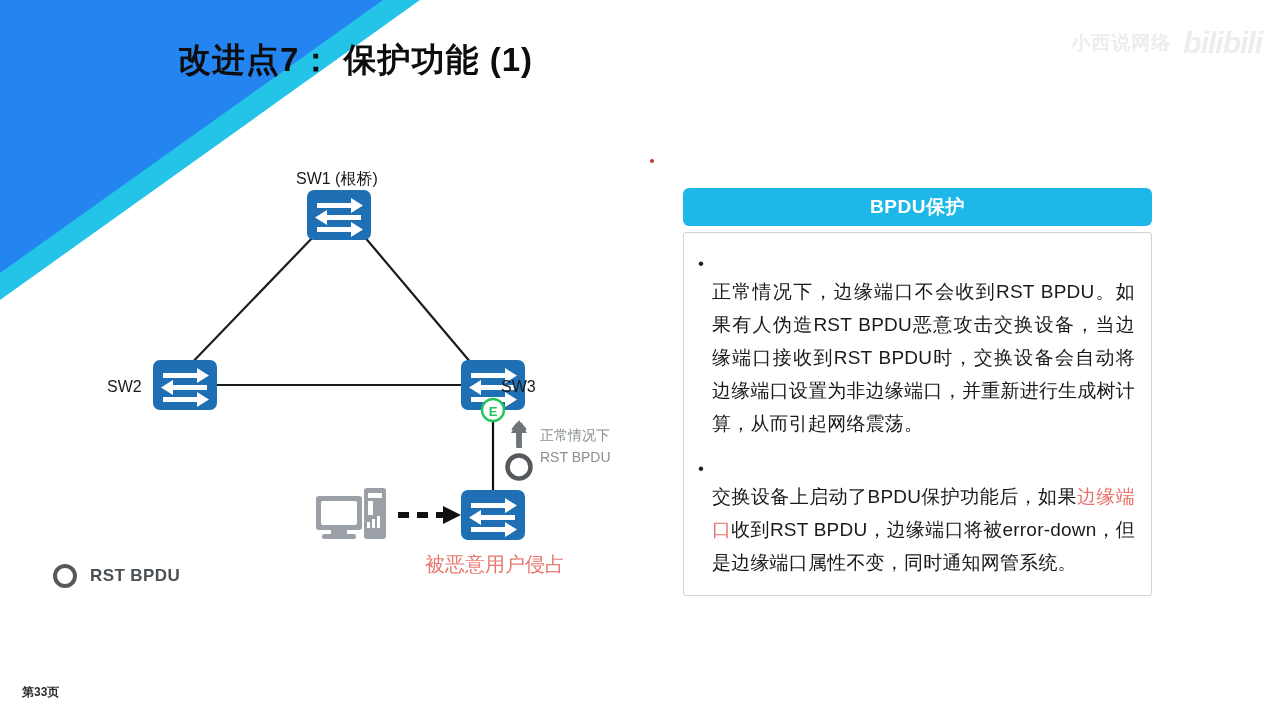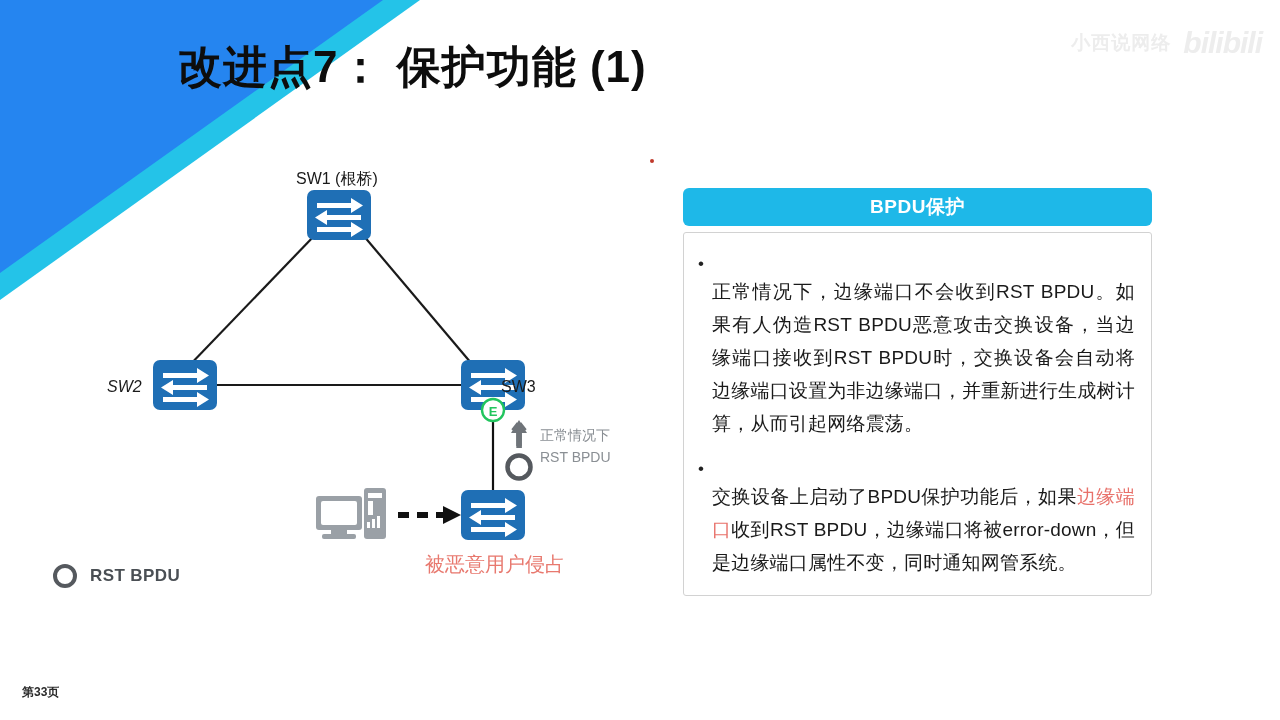--- a/index.html
+++ b/index.html
@@ -50,21 +50,21 @@
     font-weight: bold;
     font-style: italic;
     letter-spacing: -1px;
   }
 
   
   .slide-title {
     position: absolute;
     left: 178px;
     top: 38px;
-    font-size: 44px;
+    font-size: 33px;
     font-weight: bold;
     color: #0d0d0d;
     letter-spacing: 1px;
     white-space: nowrap;
   }
 
   
   .red-dot {
     position: absolute;
     left: 650px;
@@ -249,21 +249,21 @@
       </g>
 
       <g>
         <line x1="398" y1="385" x2="443" y2="385" stroke="#111111" stroke-width="6" stroke-dasharray="11 8"></line>
         <polygon points="443,376 461,385 443,394" fill="#111111"></polygon>
       </g>
     </svg>
 
     
     <div class="node-label" style="left:296px; top:39px;">SW1 (根桥)</div>
-    <div class="node-label" style="left:107px; top:248px;font-style:italic;">SW2</div>
+    <div class="node-label" style="left:107px; top:248px;">SW2</div>
     <div class="node-label" style="left:501px; top:248px;">SW3</div>
 
     <div class="gray-label" style="left:540px; top:296px;">正常情况下</div>
     <div class="gray-label" style="left:540px; top:318px;">RST BPDU</div>
 
     <div class="red-label" style="left:425px; top:421px;">被恶意用户侵占</div>
   </div>
 
   <div class="legend">
     <svg width="26" height="26" viewBox="0 0 26 26">

